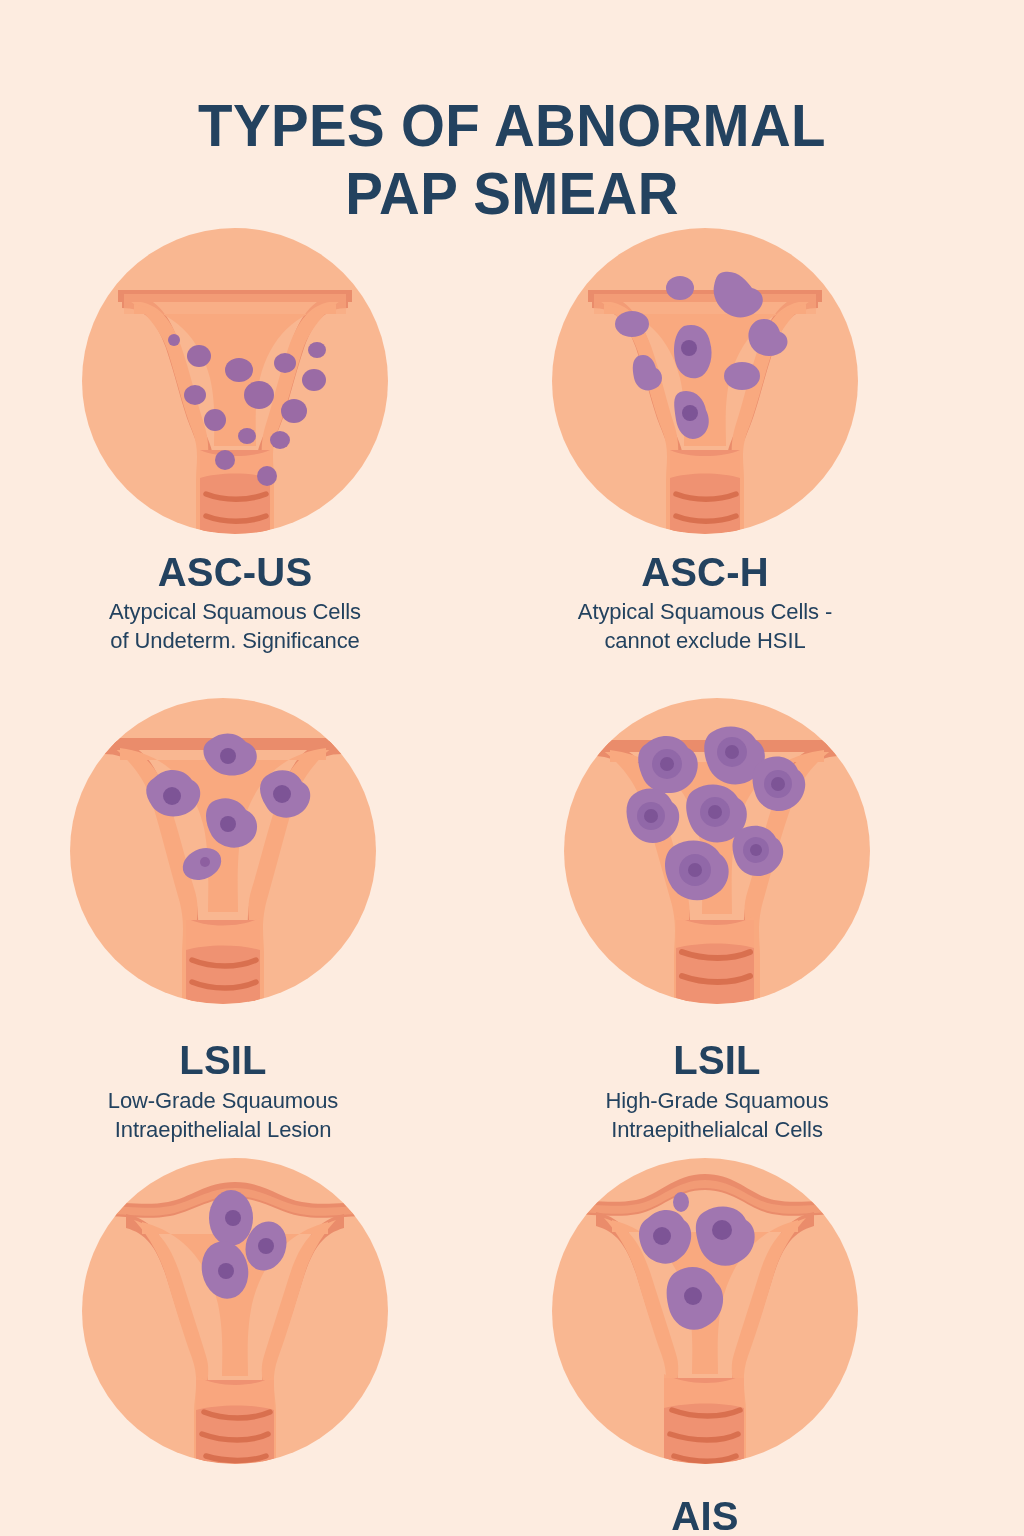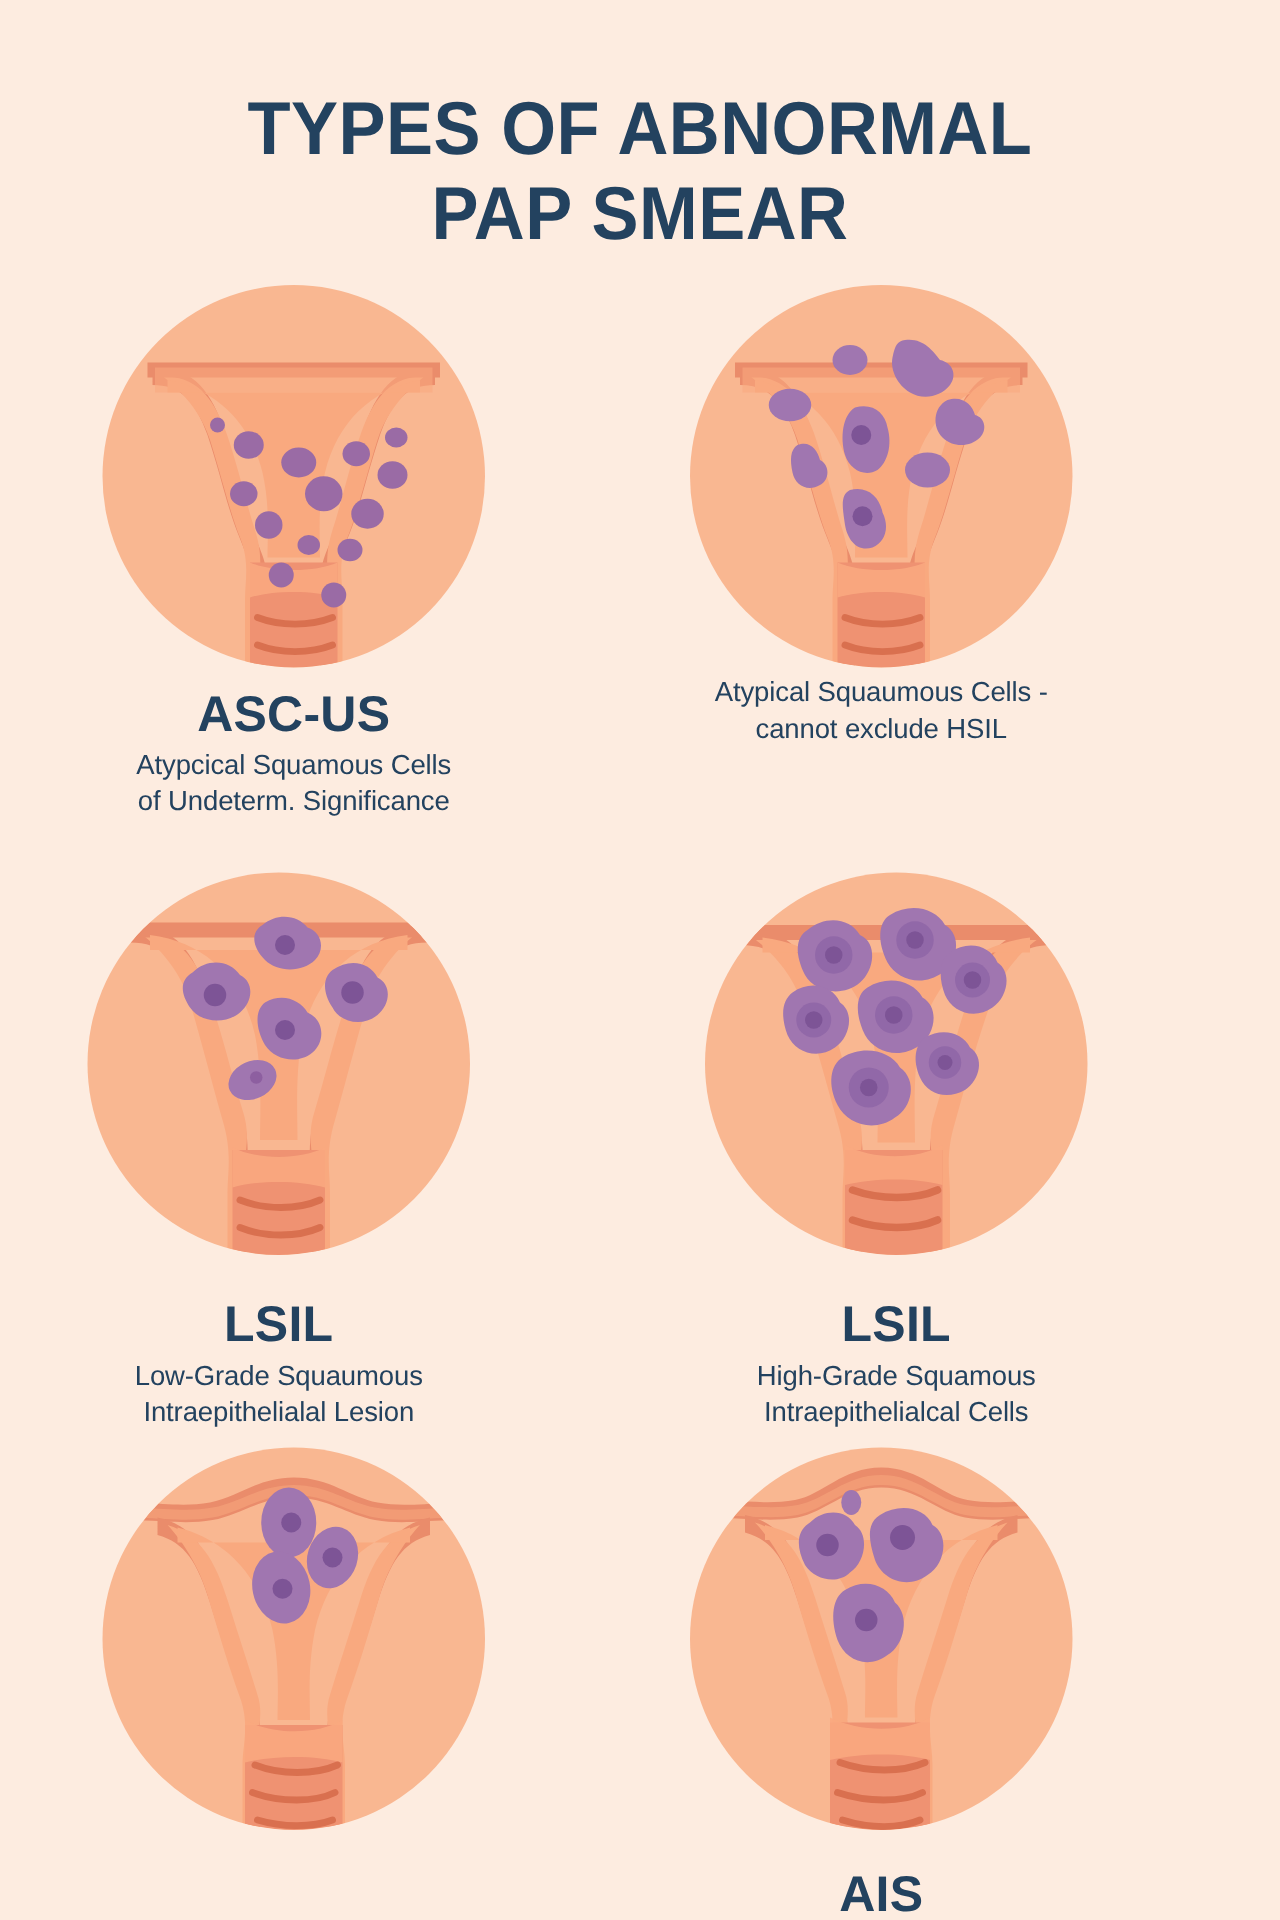--- a/index.html
+++ b/index.html
@@ -13,21 +13,21 @@
 
   body {
     background: #fdece0;
     font-family: "Liberation Sans", sans-serif;
     color: #23425f;
     position: relative;
   }
 
   
   .title-block {
-    padding-top: 69px;
+    padding-top: 92px;
     text-align: center;
   }
   .title-line {
     font-size: 60px;
     font-weight: bold;
     letter-spacing: 0.4px;
     line-height: 1.14;
     color: #23425f;
     white-space: nowrap;
     transform: scaleX(0.94);
@@ -187,21 +187,22 @@
               <path d="M128 164 C 142 160 152 170 154 182 C 160 194 156 206 146 210 C 134 214 126 204 124 192 C 122 178 120 168 128 164 Z"></path>
             </g>
             <g fill="#7d5496">
               <circle cx="137" cy="120" r="8"></circle>
               <circle cx="138" cy="185" r="8"></circle>
             </g>
           </g>
         </svg>
       </div>
       <div class="caption">
-        <div class="desc">Atypical Squaumous Cells -
+        <div class="abbr">ASC-H</div>
+        <div class="desc">Atypical Squamous Cells -
 cannot exclude HSIL</div>
       </div>
     </div>
   </div>
 
   <div class="row row-2">
 
     <div class="cell">
       <div class="illus">
         <svg viewBox="0 0 306 306" xmlns="http://www.w3.org/2000/svg" aria-hidden="true">

